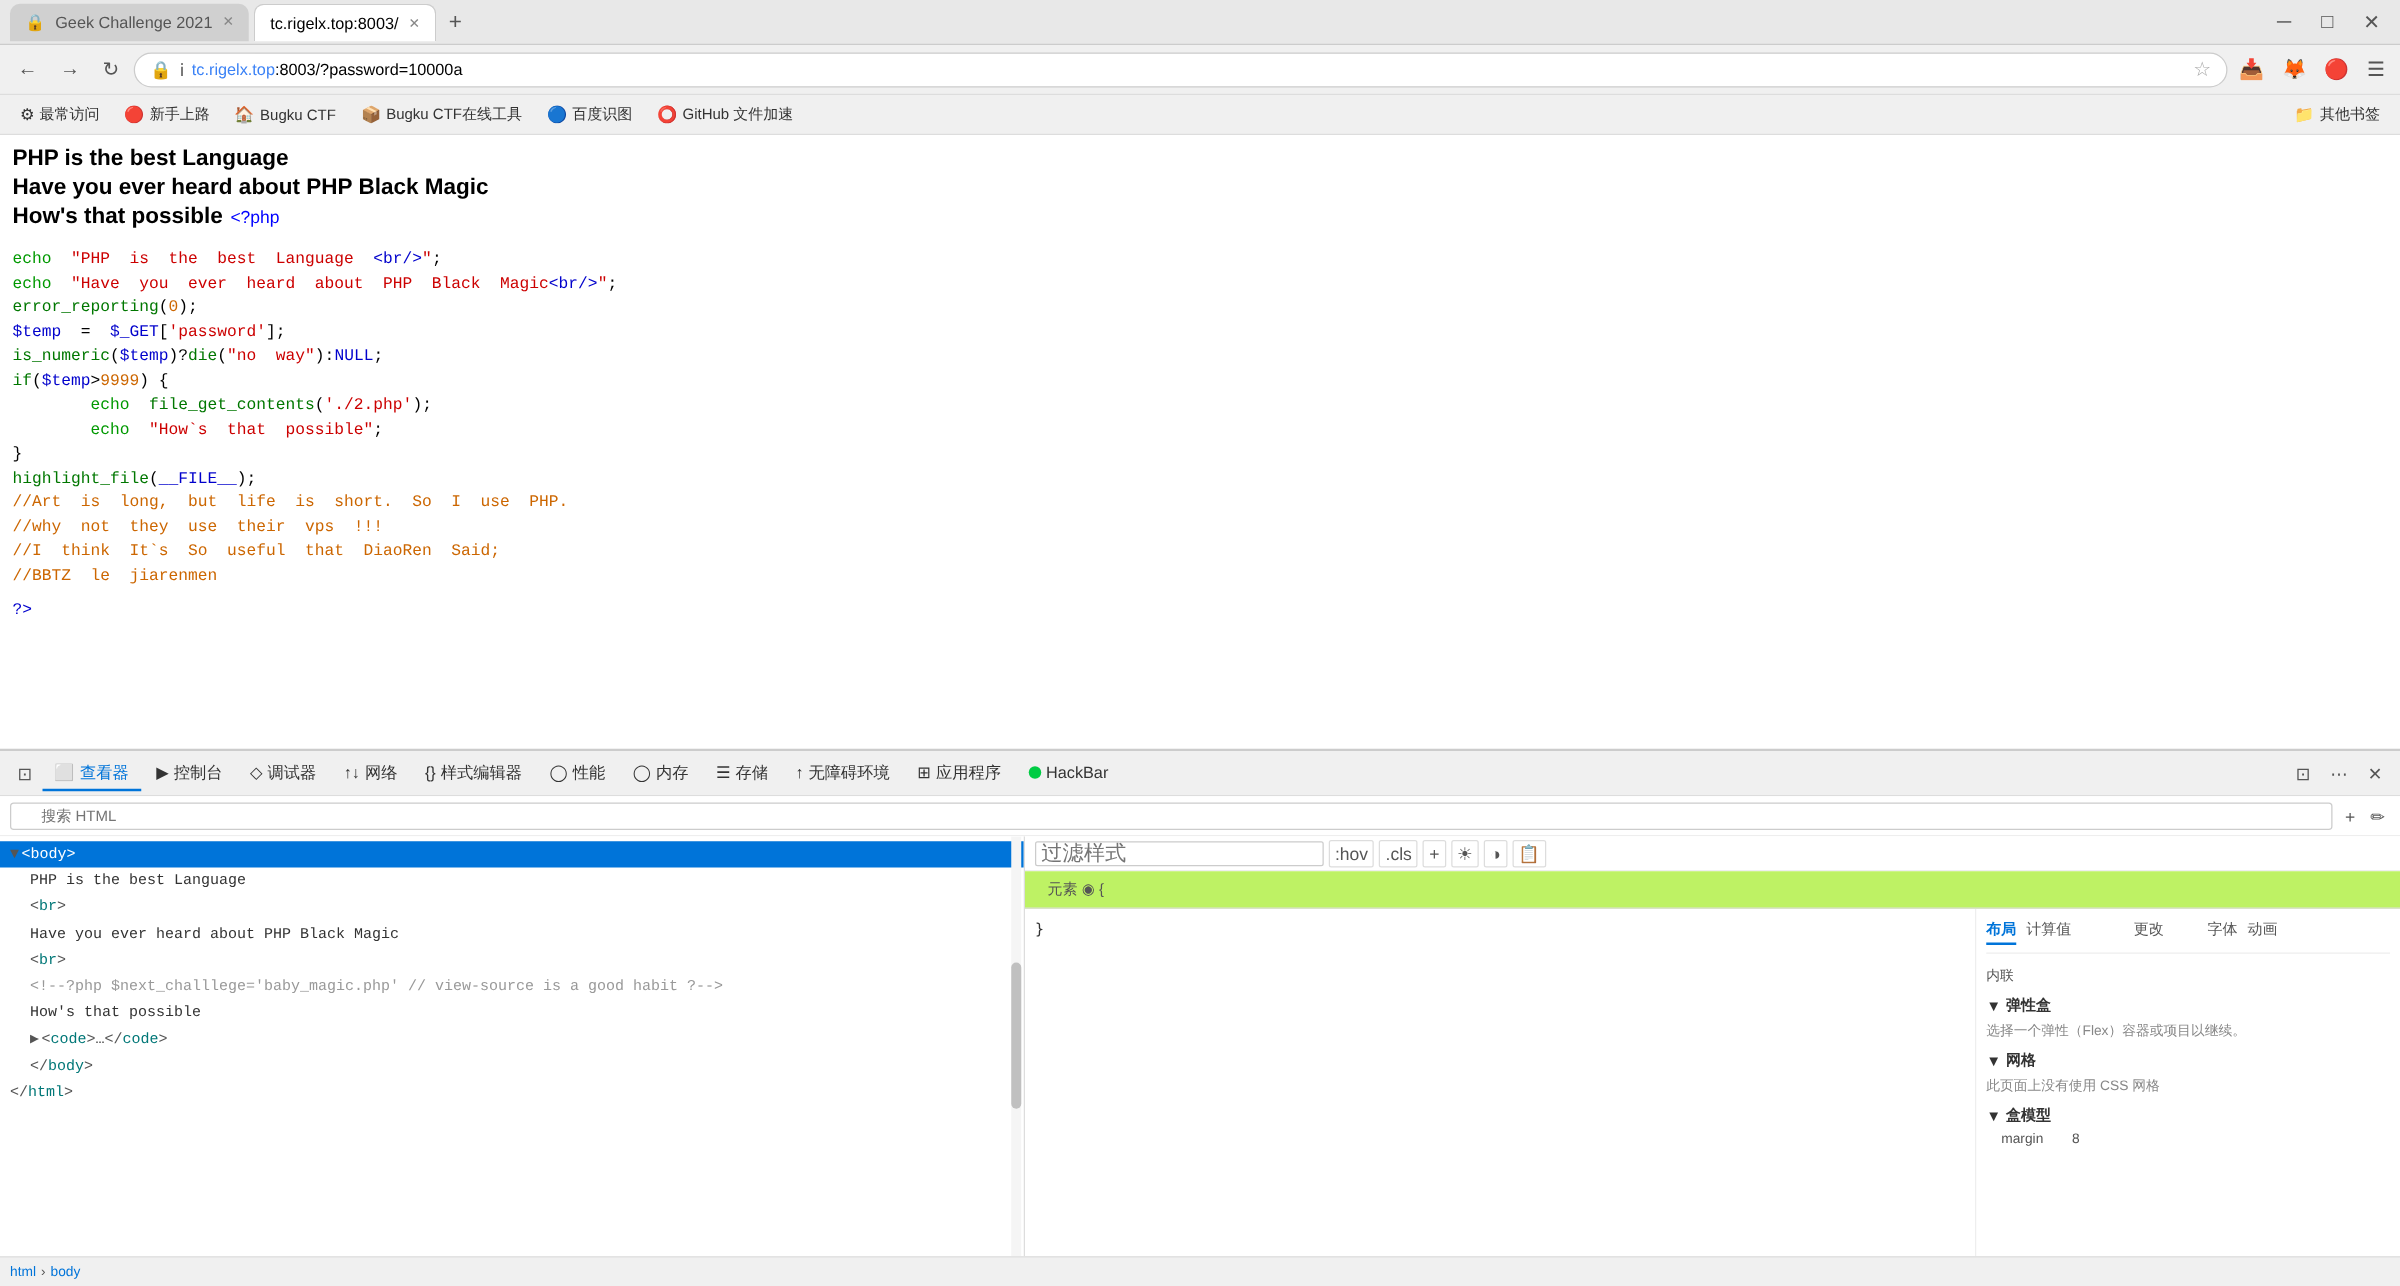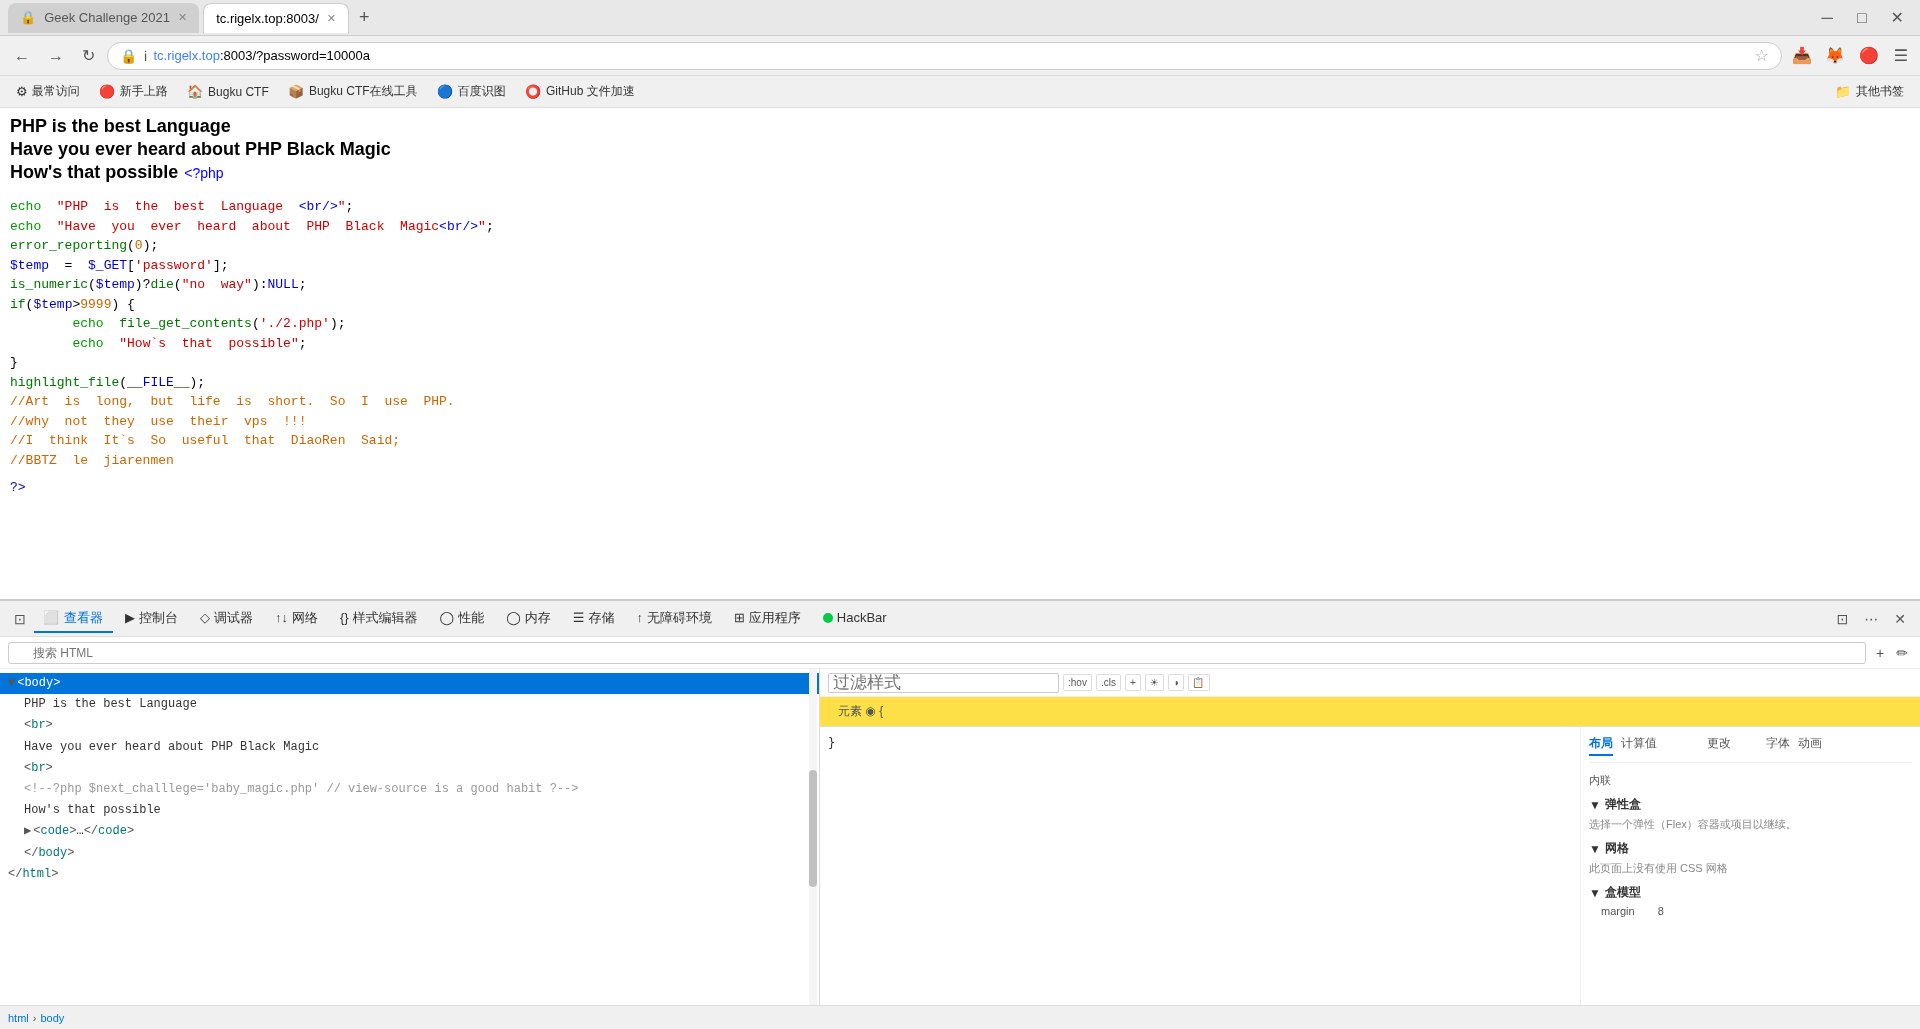--- a/index.html
+++ b/index.html
@@ -82,27 +82,27 @@
     .tag-punct { color: #555; }
     .tag-name { color: #007777; }
     .text-content { color: #333; }
     .comment-tree { color: #999; }
     .tree-toggle { cursor: pointer; color: #555; margin-right: 2px; }
 
     
     .right-panel { flex: 1; display: flex; flex-direction: column; background: #fff; overflow: hidden; }
 
     
-    .right-panel-tabs { height: 30px; background: #fde047; display: flex; align-items: center; padding: 0 8px; gap: 2px; border-bottom: 1px solid #ddd; font-size: 12px; }
+    .right-panel-tabs { height: 30px; background: #bef264; display: flex; align-items: center; padding: 0 8px; gap: 2px; border-bottom: 1px solid #ddd; font-size: 12px; }
     .right-tab { padding: 4px 10px; cursor: pointer; color: #555; border-radius: 3px 3px 0 0; }
 
     
     .filter-bar { height: 28px; background: #fff; display: flex; align-items: center; padding: 0 8px; gap: 4px; border-bottom: 1px solid #eee; font-size: 12px; }
     .filter-input { height: 20px; border: 1px solid #ccc; border-radius: 2px; padding: 0 4px; font-size: 17px; }
-    .filter-btn { background: none; border: none; font-size: 10px; cursor: pointer; color: #555; padding: 2px 4px; border: 1px solid #ddd; border-radius: 2px; }
+    .filter-btn { background: none; border: none; font-size: 14px; cursor: pointer; color: #555; padding: 2px 4px; border: 1px solid #ddd; border-radius: 2px; }
 
     
     .right-panel-content { flex: 1; display: flex; overflow: hidden; }
     .element-panel { flex: 1; padding: 8px; font-size: 12px; font-family: monospace; }
     .element-rules { color: #333; }
     .rule-line { padding: 1px 0; }
 
     
     .box-panel { width: 340px; padding: 8px; font-size: 12px; border-left: 1px solid #eee; overflow: auto; }
 

